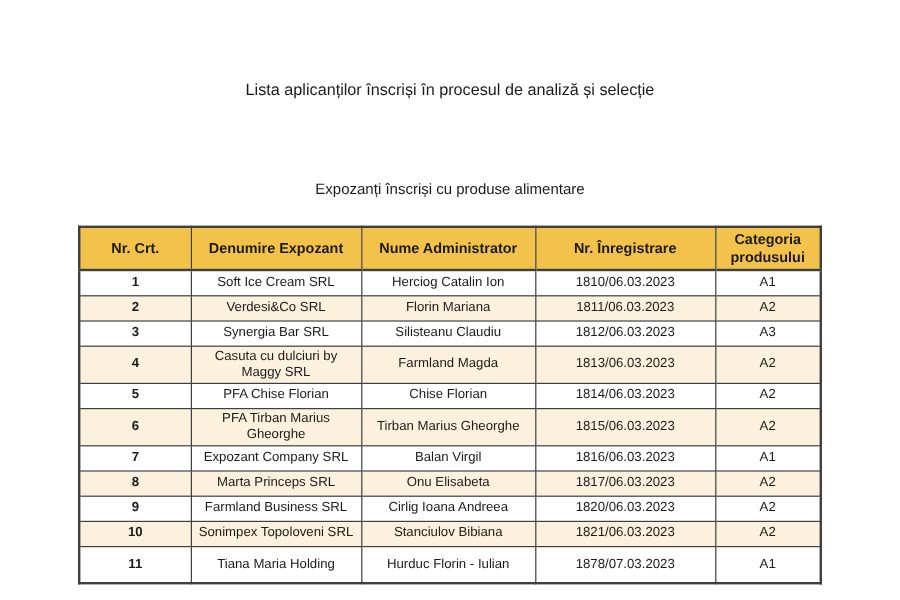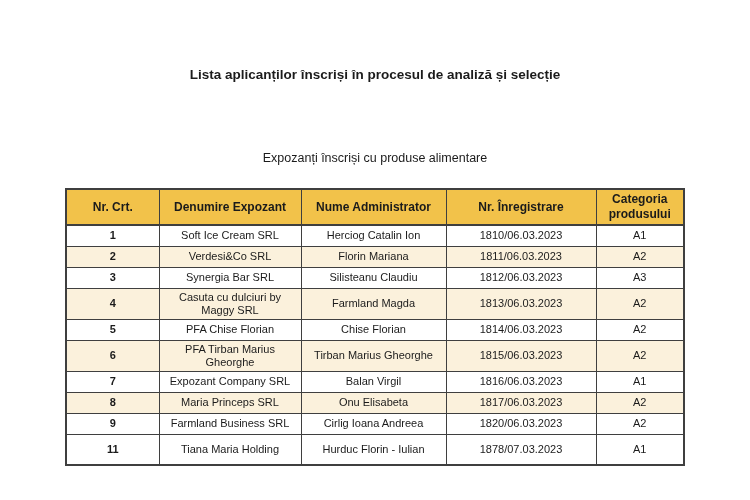--- a/index.html
+++ b/index.html
@@ -8,21 +8,21 @@
     --border:#3F3F3F;
     --text:#1B1B1B;
   }
   html,body{margin:0;padding:0;}
   body{
     width:750px;height:500px;overflow:hidden;background:#ffffff;
     font-family:"Liberation Sans",sans-serif;color:var(--text);
   }
   .page{width:750px;height:500px;overflow:hidden;position:relative;}
   .title{
-    margin-top:62px;text-align:center;font-weight:bold;
+    margin-top:62px;text-align:center;font-weight:normal;
     font-size:13.5px;line-height:25px;
   }
   .section-title{
     margin-top:64px;text-align:center;font-weight:normal;font-size:12.5px;line-height:15px;
   }
   table.applicants{
     border-collapse:collapse;table-layout:fixed;width:618px;
     margin:22px auto 0;border:2px solid var(--border);
   }
   .applicants th,.applicants td{
@@ -109,30 +109,37 @@
         </tr>
         <tr>
           <td>7</td>
           <td>Expozant Company SRL</td>
           <td>Balan Virgil</td>
           <td>1816/06.03.2023</td>
           <td>A1</td>
         </tr>
         <tr class="alt">
           <td>8</td>
-          <td>Maria Princeps SRL</td>
+          <td>Marta Princeps SRL</td>
           <td>Onu Elisabeta</td>
           <td>1817/06.03.2023</td>
           <td>A2</td>
         </tr>
         <tr>
           <td>9</td>
           <td>Farmland Business SRL</td>
           <td>Cirlig Ioana Andreea</td>
           <td>1820/06.03.2023</td>
+          <td>A2</td>
+        </tr>
+        <tr class="alt">
+          <td>10</td>
+          <td>Sonimpex Topoloveni SRL</td>
+          <td>Stanciulov Bibiana</td>
+          <td>1821/06.03.2023</td>
           <td>A2</td>
         </tr>
         <tr>
           <td>11</td>
           <td>Tiana Maria Holding</td>
           <td>Hurduc Florin - Iulian</td>
           <td>1878/07.03.2023</td>
           <td>A1</td>
         </tr>
       </tbody>

